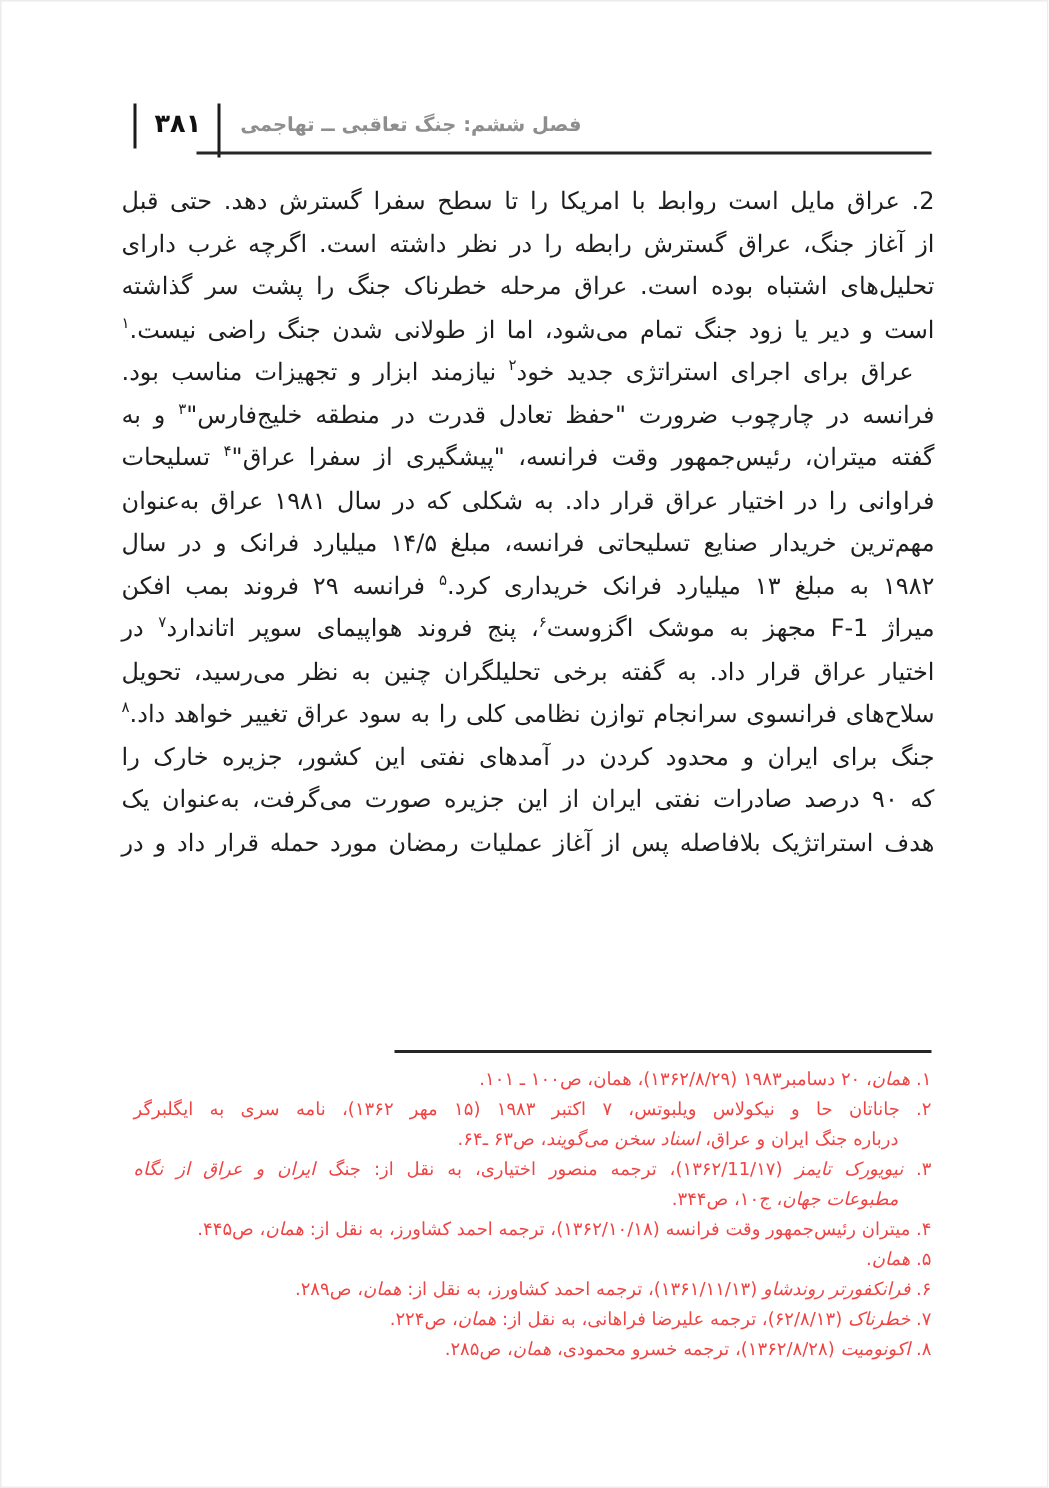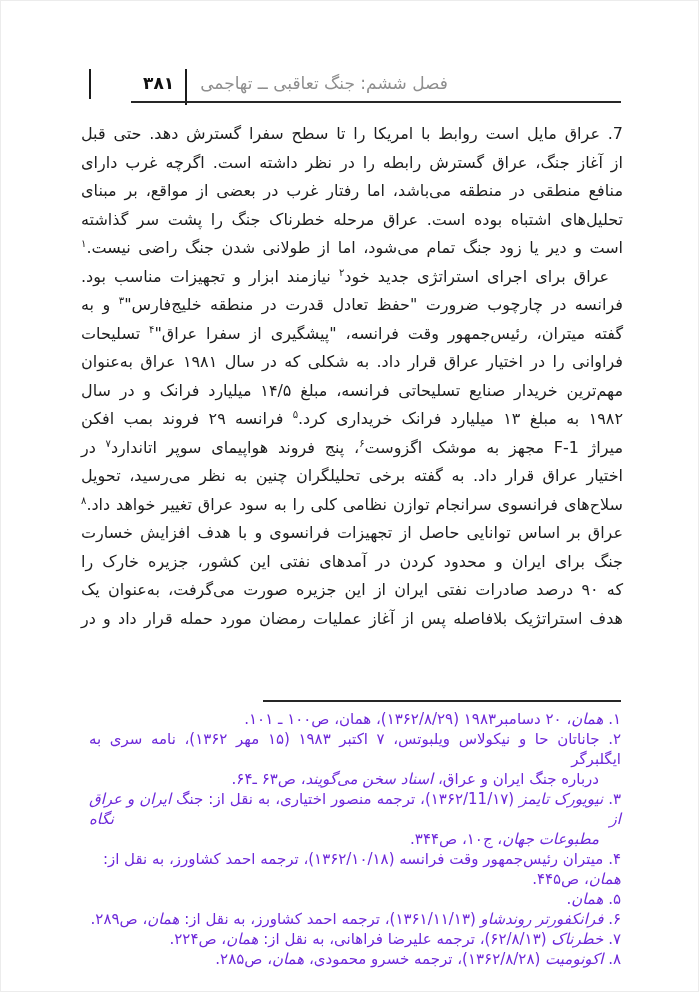--- a/index.html
+++ b/index.html
@@ -18,29 +18,28 @@
     position:absolute;top:63px;left:88px;right:77px;height:38px;
     display:flex;align-items:center;
   }
   .bar-outer{
     width:2px;height:30px;background:#1b1b1b;margin-top:2px;
   }
   .page-number{
     font-size:17px;font-weight:bold;color:#111;
     padding:0 11px 0 12px;letter-spacing:1px;
     direction:rtl;
-    margin-left:40px;
   }
   .bar-inner{
     width:2px;height:36px;background:#1b1b1b;margin-top:8px;
   }
   .chapter-title{
     direction:rtl;
-    font-size:17px;color:#8e8e8e;
-    margin-left:13px;white-space:nowrap;
+    font-size:13px;color:#8e8e8e;
+    margin-left:13px;white-space:nowrap;font-weight:bold;
   }
   .header-rule{
     position:absolute;top:100px;left:130px;right:77px;height:2px;background:#262626;
   }
   
   .body-text{
     position:absolute;top:119px;left:80px;width:542px;
     direction:rtl;
     font-size:16px;line-height:28.5px;
   }
@@ -53,56 +52,54 @@
   sup.fnref{
     font-size:10px;line-height:0;vertical-align:super;
   }
   
   .fn-separator{
     position:absolute;top:699px;right:77px;width:358px;height:2px;background:#262626;
   }
   .footnotes{
     position:absolute;top:708px;right:77px;width:532px;
     direction:rtl;
-    font-size:15px;line-height:20px;color:#6d28d9;
+    font-size:12px;line-height:20px;color:#ef4444;
   }
   .fline{text-align:right;}
   .fline.just{text-align:justify;text-align-last:justify;}
   .fline.indent{padding-right:22px;}
   .it{font-style:italic;}
 </style>
 </head>
 <body>
 
 <div class="page">
 
   <div class="header">
     <div class="bar-outer"></div>
     <div class="page-number">۳۸۱</div>
     <div class="bar-inner"></div>
     <div class="chapter-title">فصل ششم: جنگ تعاقبی ــ تهاجمی</div>
   </div>
   <div class="header-rule"></div>
 
   <div class="body-text">
-      <div class="bline"><span class="">7. عراق مایل است روابط با امریکا را تا سطح سفرا گسترش دهد. حتی قبل</span></div>
+      <div class="bline"><span class="">2. عراق مایل است روابط با امریکا را تا سطح سفرا گسترش دهد. حتی قبل</span></div>
       <div class="bline"><span class="">از آغاز جنگ، عراق گسترش رابطه را در نظر داشته است. اگرچه غرب دارای</span></div>
-      <div class="bline"><span class="">منافع منطقی در منطقه می‌باشد، اما رفتار غرب در بعضی از مواقع، بر مبنای</span></div>
       <div class="bline"><span class="">تحلیل‌های اشتباه بوده است. عراق مرحله خطرناک جنگ را پشت سر گذاشته</span></div>
       <div class="bline"><span class="">است و دیر یا زود جنگ تمام می‌شود، اما از طولانی شدن جنگ راضی نیست.</span><sup class="fnref">۱</sup></div>
       <div class="bline indent"><span class="">عراق برای اجرای استراتژی جدید خود</span><sup class="fnref">۲</sup><span class=""> نیازمند ابزار و تجهیزات مناسب بود.</span></div>
       <div class="bline"><span class="">فرانسه در چارچوب ضرورت "حفظ تعادل قدرت در منطقه خلیج‌فارس"</span><sup class="fnref">۳</sup><span class=""> و به</span></div>
       <div class="bline"><span class="">گفته میتران، رئیس‌جمهور وقت فرانسه، "پیشگیری از سفرا عراق"</span><sup class="fnref">۴</sup><span class=""> تسلیحات</span></div>
       <div class="bline"><span class="">فراوانی را در اختیار عراق قرار داد. به شکلی که در سال ۱۹۸۱ عراق به‌عنوان</span></div>
       <div class="bline"><span class="">مهم‌ترین خریدار صنایع تسلیحاتی فرانسه، مبلغ ۱۴/۵ میلیارد فرانک و در سال</span></div>
       <div class="bline"><span class="">۱۹۸۲ به مبلغ ۱۳ میلیارد فرانک خریداری کرد.</span><sup class="fnref">۵</sup><span class=""> فرانسه ۲۹ فروند بمب افکن</span></div>
       <div class="bline"><span class="">میراژ F-1 مجهز به موشک اگزوست</span><sup class="fnref">۶</sup><span class="">، پنج فروند هواپیمای سوپر اتاندارد</span><sup class="fnref">۷</sup><span class=""> در</span></div>
       <div class="bline"><span class="">اختیار عراق قرار داد. به گفته برخی تحلیلگران چنین به نظر می‌رسید، تحویل</span></div>
       <div class="bline"><span class="">سلاح‌های فرانسوی سرانجام توازن نظامی کلی را به سود عراق تغییر خواهد داد.</span><sup class="fnref">۸</sup></div>
-      <div class="bline"><span class="">عراق بر اساس توانایی حاصل از تجهیزات فرانسوی و با هدف افزایش خسارت</span></div>
       <div class="bline"><span class="">جنگ برای ایران و محدود کردن در آمدهای نفتی این کشور، جزیره خارک را</span></div>
       <div class="bline"><span class="">که ۹۰ درصد صادرات نفتی ایران از این جزیره صورت می‌گرفت، به‌عنوان یک</span></div>
       <div class="bline"><span class="">هدف استراتژیک بلافاصله پس از آغاز عملیات رمضان مورد حمله قرار داد و در</span></div>
     </div>
 
   <div class="fn-separator"></div>
 
   <div class="footnotes">
       <div class="fline"><span class="">۱. </span><span class="it">همان</span><span class="">، ۲۰ دسامبر۱۹۸۳ (۱۳۶۲/۸/۲۹)، همان، ص۱۰۰ ـ ۱۰۱.</span></div>
       <div class="fline just"><span class="">۲. جاناتان حا و نیکولاس ویلبوتس، ۷ اکتبر ۱۹۸۳ (۱۵ مهر ۱۳۶۲)، نامه سری به ایگلبرگر</span></div>

